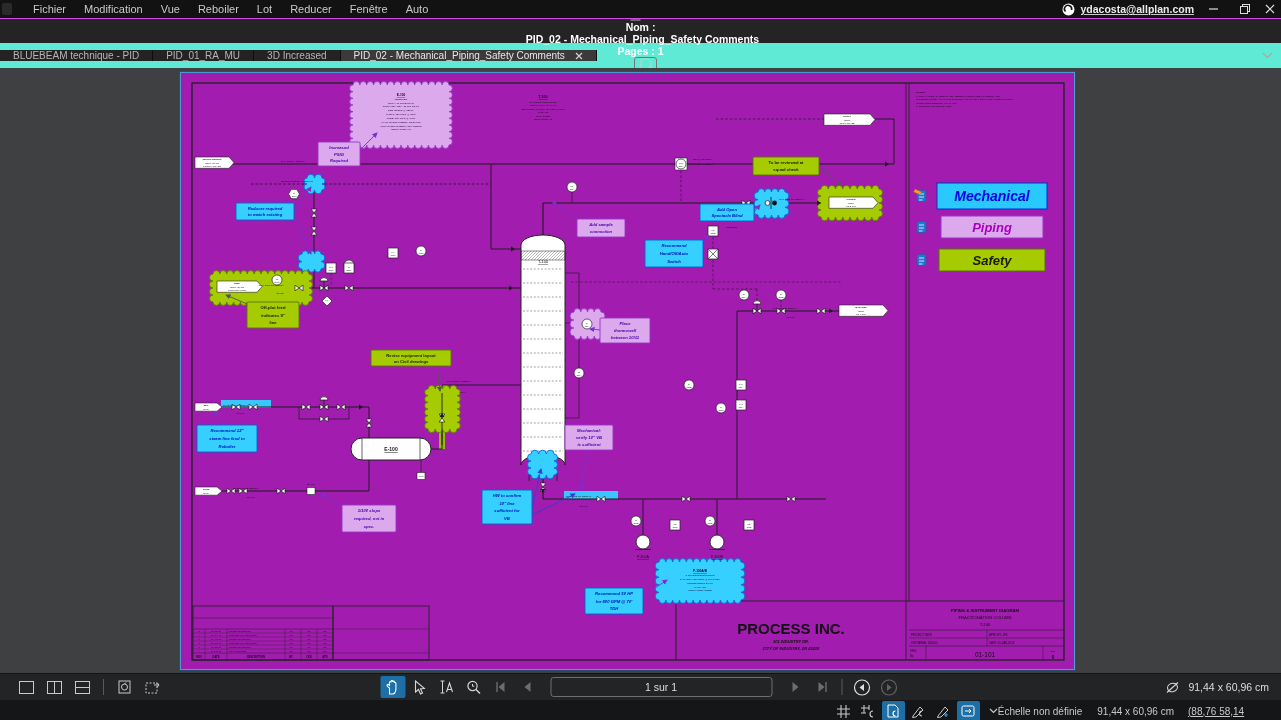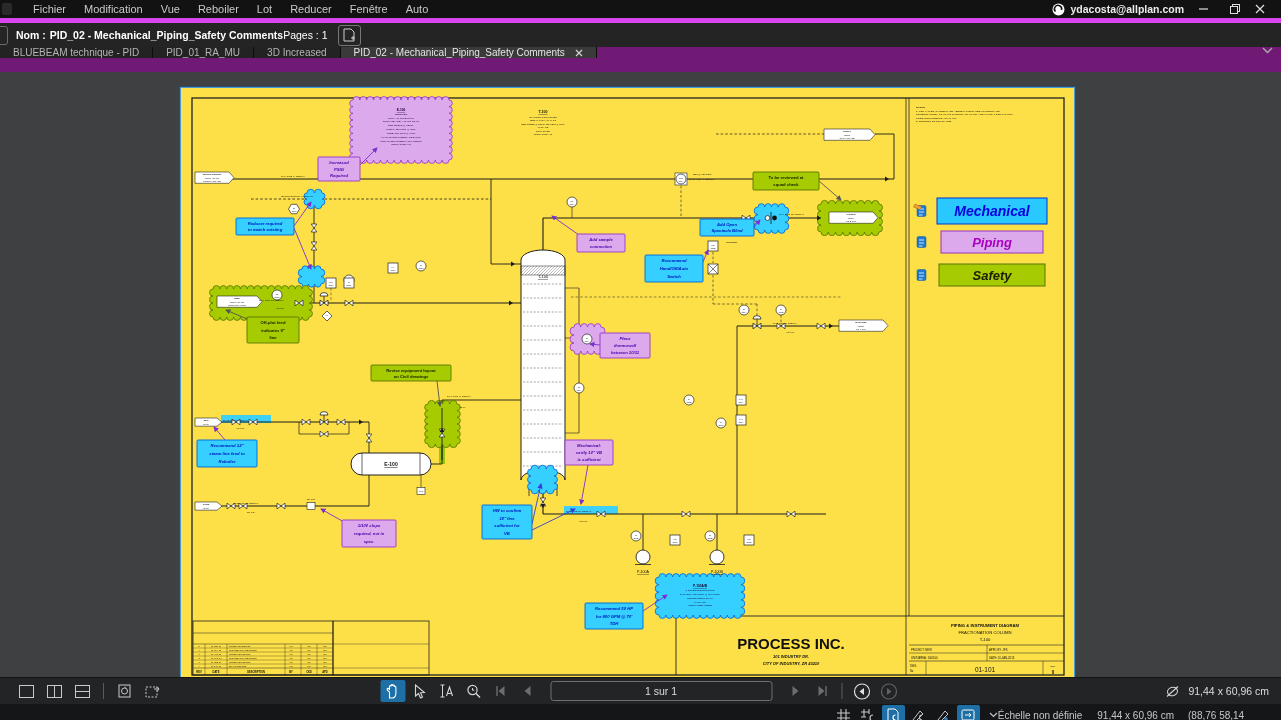--- a/index.html
+++ b/index.html
@@ -1,36 +1,36 @@
 <!DOCTYPE html>
 <html><head>
 <meta charset="utf-8">
 <style>
   html,body{margin:0;padding:0;background:#000;width:1281px;height:720px;overflow:hidden;
     font-family:"Liberation Sans",sans-serif;-webkit-font-smoothing:antialiased;}
   .titlebar{height:18px;background:#121212;display:flex;align-items:center;color:#c9c9c9;font-size:11px;}
   .app-corner{width:10px;height:12px;background:#2a2a2a;margin-left:2px;border-radius:2px;}
   .menus{display:flex;padding-left:12px;}
   .menu-item{padding:0 9px;line-height:18px;cursor:default;}
-  .tb-right{margin-left:auto;display:flex;align-items:center;gap:9px;padding-right:16px;}
+  .tb-right{margin-left:auto;display:flex;align-items:center;gap:9px;padding-right:6px;text-decoration:underline;}
   .account{display:flex;align-items:center;gap:5px;font-weight:bold;font-size:10.5px;color:#ececec;}
   .winbtn{width:22px;height:16px;display:flex;align-items:center;justify-content:center;}
-  .infobar{height:24px;background:#242424;display:flex;align-items:center;color:#fff;font-size:10.5px;border-top:5px solid #d946ef;}
+  .infobar{height:24px;background:#242424;display:flex;align-items:center;color:#fff;font-size:10.5px;border-top:1px solid #d946ef;flex-direction:column;}
   .info-chip{width:9px;height:17px;border:1px solid #6b6b6b;border-radius:3px;margin:0 8px 0 -3px;}
   .infobar b{font-weight:bold;}
   .name-val{margin-left:4px;font-weight:bold;}
-  .pages{font-weight:normal;}
+  .pages{font-weight:bold;}
   .page-add-btn{width:21px;height:19px;border:1px solid #777;border-radius:3px;margin-left:10px;display:flex;align-items:center;justify-content:center;}
-  .tabbar{height:25px;background:#701a75;display:flex;align-items:flex-start;}
+  .tabbar{height:25px;background:#5eead4;display:flex;align-items:center;}
   .tab{display:flex;align-items:center;padding:0 13px;font-size:10px;color:#b5b5b5;background:#232323;border-right:1px solid #0d0d0d;white-space:nowrap;}
   .tab.active{background:#3a3a3b;color:#e6e6e6;}
   .tab .tab-close{margin-left:10px;display:flex;}
   .tab-chevron{margin-left:auto;display:flex;align-items:center;padding-right:8px;}
   .docarea{position:relative;height:605px;background:#3e4041;}
-  .page{position:absolute;left:180px;top:15px;width:893px;height:596px;background:#fde047;
+  .page{position:absolute;left:180px;top:4px;width:893px;height:596px;background:#a21caf;
     border:1px solid #4a9bd4;box-shadow:0 0 0 1px rgba(30,90,140,.55);}
   .page svg{display:block;}
   .navbar{height:26px;background:#232425;display:flex;align-items:center;position:relative;border-top:1px solid #141414;}
   .nav-left{display:flex;gap:3px;padding-left:14px;align-items:center;}
   .nav-center{position:absolute;left:50%;transform:translateX(-50%);display:flex;align-items:center;gap:2px;}
   .tool-btn{width:25px;height:22px;display:flex;align-items:center;justify-content:center;border-radius:2px;}
   .tool-btn.active{background:#1d6fa5;}
   .vsep{width:1px;height:16px;background:#5a5a5a;margin:0 5px;}
   .page-box{width:220px;height:18px;border:1px solid #6f6f6f;border-radius:3px;color:#ddd;font-size:10.5px;
     display:flex;align-items:center;justify-content:center;margin:0 8px;}

